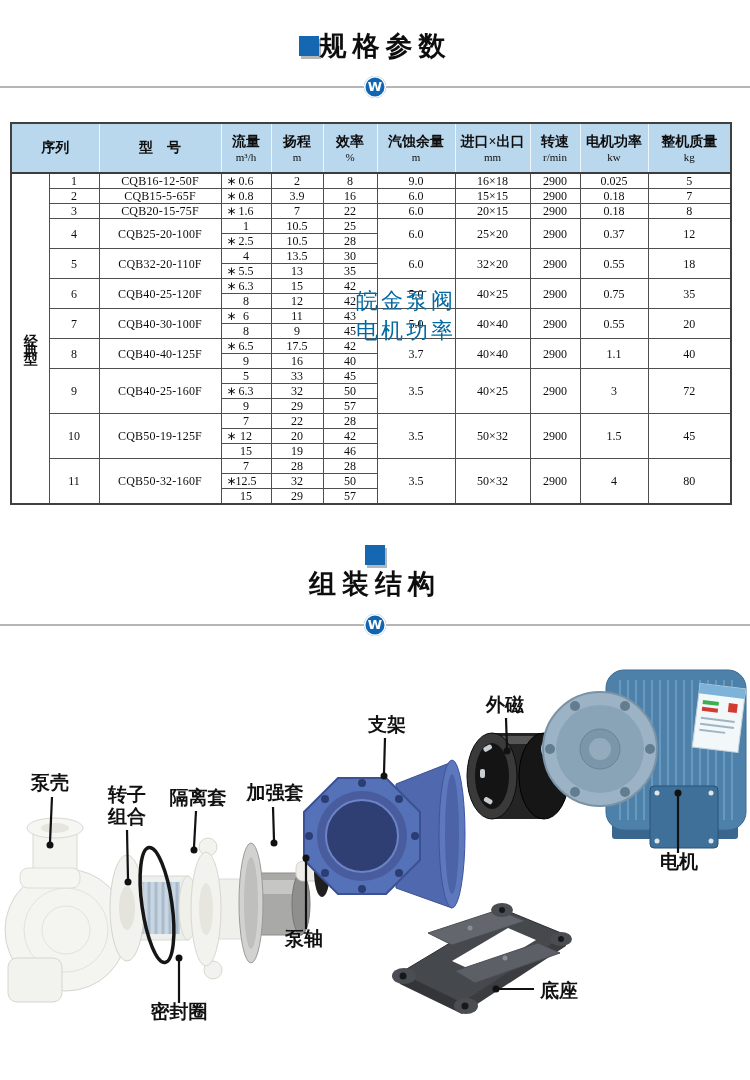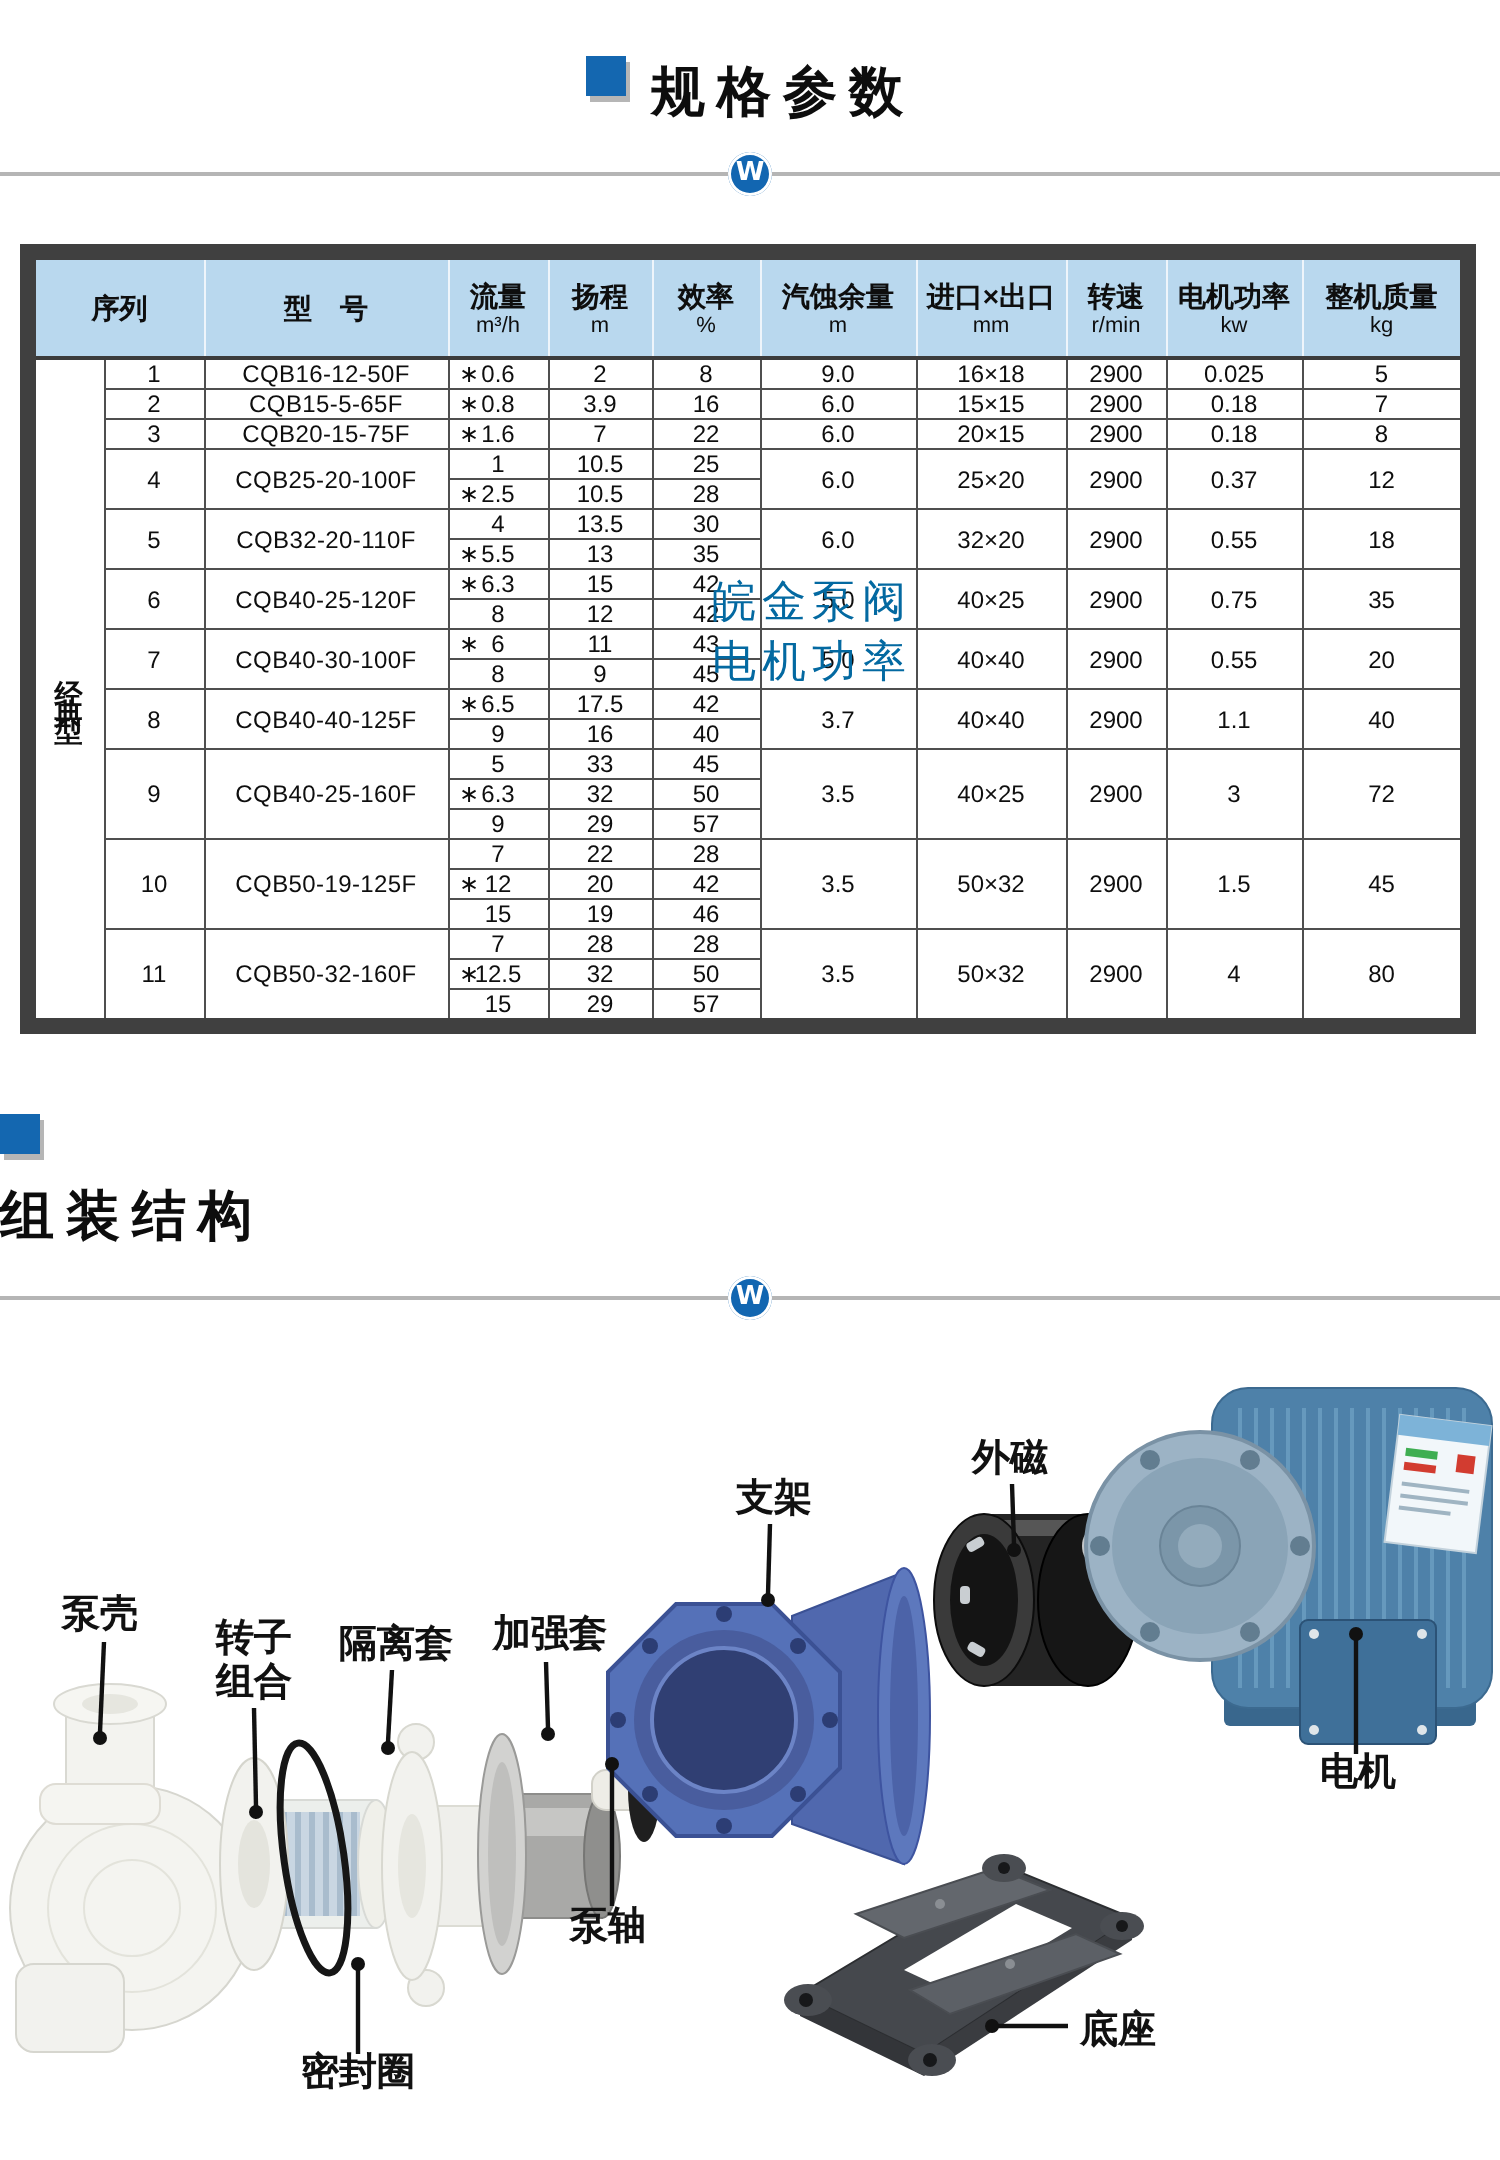--- a/index.html
+++ b/index.html
@@ -1,33 +1,33 @@
 <!DOCTYPE html>
 <html><head>
 <meta charset="utf-8">
 <style>
   html,body{margin:0;padding:0;background:#fff;}
   .page{position:relative;width:750px;height:1080px;background:#fff;overflow:hidden;
         font-family:"Liberation Sans","DejaVu Sans",sans-serif;}
   
-  .sec-head{display:flex;justify-content:center;align-items:flex-start;gap:13px;}
+  .sec-head{display:flex;justify-content:center;align-items:center;gap:1px;}
   .sec-head .sq{width:20px;height:20px;background:#1467b0;box-shadow:2px 3px 0 #b6b6b6;}
   .sec-head h2{margin:0;font-size:27px;letter-spacing:6px;font-weight:600;color:#0d0d0d;}
   #head1{padding-top:28px;}
   #head2{margin-top:40px;flex-direction:column;}
   
   .divider{position:relative;height:22px;margin-top:12px;}
   .divider .line{position:absolute;left:0;right:0;top:10px;height:2px;background:#b5b5b5;}
   .divider .badge{position:absolute;left:50%;transform:translateX(-50%);top:0;width:22px;height:22px;
         border-radius:50%;background:#1266b1;color:#fff;font-weight:bold;font-size:13px;line-height:22px;
         text-align:center;font-family:"DejaVu Sans",sans-serif;box-shadow:0 0 0 1.5px #fff inset;}
   
   .table-wrap{position:relative;margin:24px 10px 0 10px;}
-  table.spec{border-collapse:collapse;width:598px;table-layout:fixed;border:8px solid #404040;
-        font-family:Liberation Sans, sans-serif;color:#0e0e0e;}
+  table.spec{border-collapse:collapse;width:598px;table-layout:fixed;border:2px solid #404040;
+        font-family:Liberation Serif, serif;color:#0e0e0e;}
   table.spec td{border:1px solid #4f4f4f;text-align:center;padding:0;vertical-align:middle;}
   table.spec thead td{background:#b9d8ee;border:1px solid #eef5fb;border-bottom:2px solid #3c3c3c;height:48px;}
   .ht{font-size:14px;font-weight:bold;line-height:18px;}
   .hu{font-size:11px;line-height:13px;}
   td.c{font-size:12px;height:14px;line-height:14px;}
   td.model{letter-spacing:0.2px;}
   td.flow{position:relative;}
   .star{position:absolute;left:5px;top:0;font-size:12px;}
   .vert{writing-mode:vertical-rl;text-orientation:upright;letter-spacing:9px;font-size:14px;font-weight:bold;}
   .watermark{position:absolute;left:326px;top:164px;width:140px;color:#0369a1;font-size:22px;line-height:30px;

